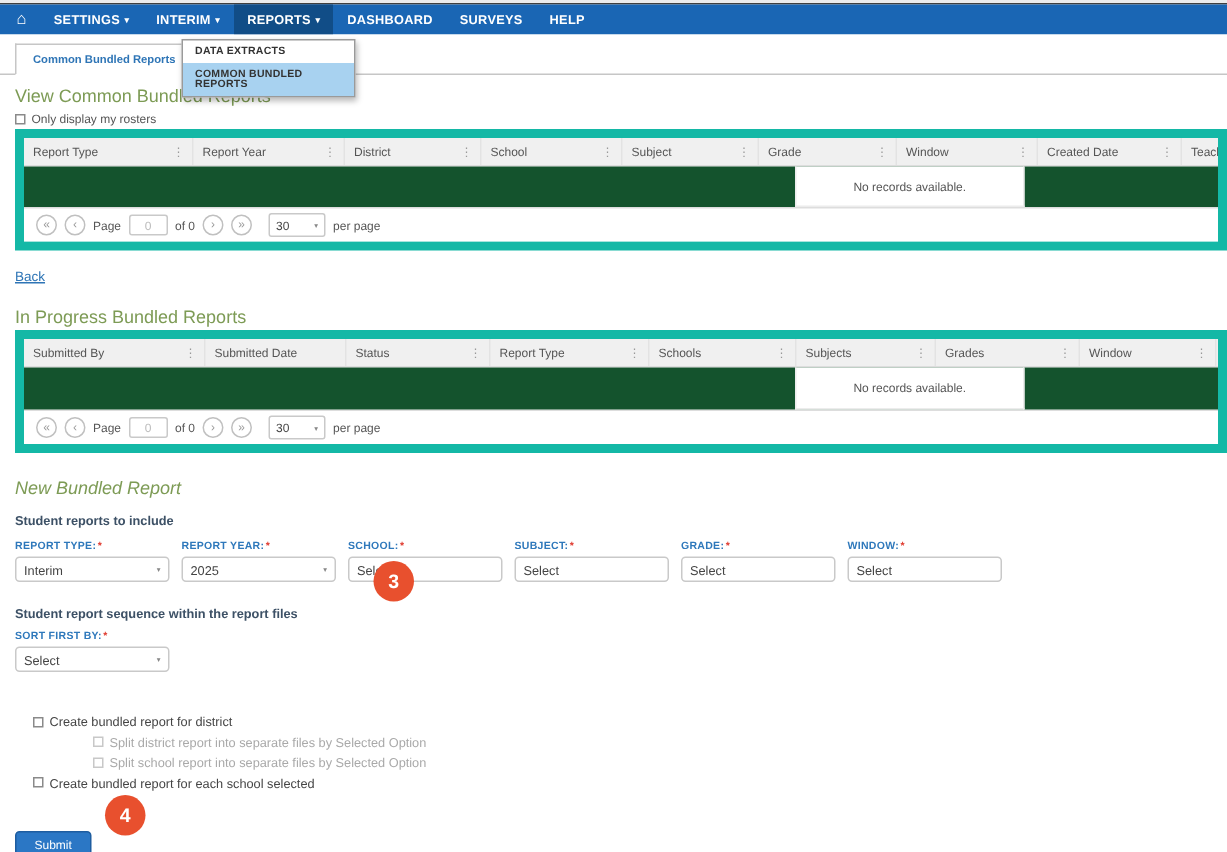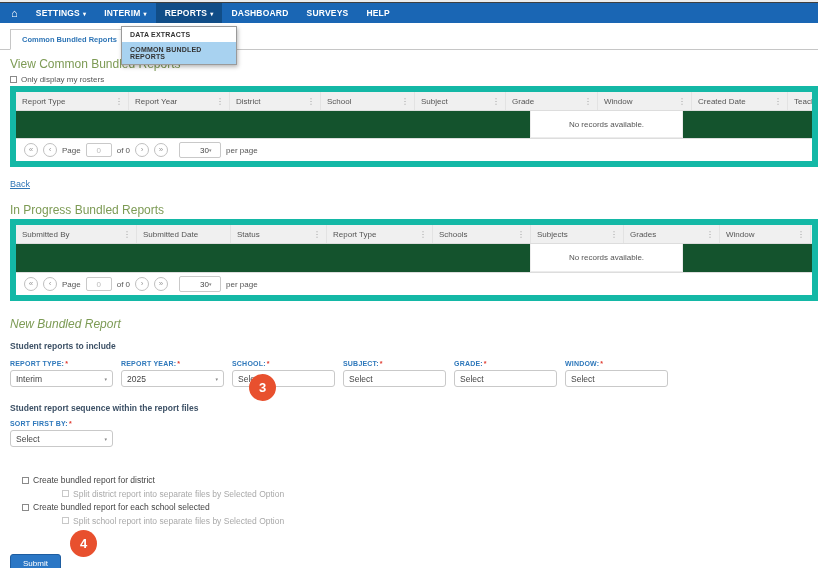--- a/index.html
+++ b/index.html
@@ -80,21 +80,21 @@
     color: #999; background: #fff; display: flex; align-items: center; justify-content: center;
     font-size: 8px; line-height: 1; cursor: default;
   }
   .pinput {
     width: 26px; height: 14px; border: 1px solid #c9c9c9; border-radius: 2px;
     display: flex; align-items: center; justify-content: center; font-size: 8px; color: #bbb;
   }
   .psize {
     width: 38px; height: 16px; border: 1px solid #c9c9c9; border-radius: 2px;
     display: flex; align-items: center; justify-content: space-between;
-    padding: 0 20px; color: #444; margin-left: 6px; background: #fff;
+    padding: 0 4px; color: #444; margin-left: 6px; background: #fff;
   }
   .caret2 { font-size: 5px; color: #888; }
 
   .back { display: inline-block; margin-top: 12px; font-size: 9px; color: #2e75b6; text-decoration: underline; }
 
   
   .subhead { font-size: 8.5px; font-weight: bold; color: #3d5166; }
   .inc { margin-top: 10px; }
   .seq { margin-top: 16px; }
   .fields { display: flex; gap: 8px; margin-top: 9px; }
@@ -354,28 +354,28 @@
 
   <div class="options">
     <div class="opt">
       <span class="cb"></span>
       <span>Create bundled report for district</span>
     </div>
     <div class="opt indent dim">
       <span class="cb"></span>
       <span>Split district report into separate files by Selected Option</span>
     </div>
+    <div class="opt indent dim">
+      <span class="cb"></span>
+      <span>Split school report into separate files by Selected Option</span>
+    </div>
     <div class="opt">
       <span class="cb"></span>
       <span>Create bundled report for each school selected</span>
     </div>
-    <div class="opt indent dim">
-      <span class="cb"></span>
-      <span>Split school report into separate files by Selected Option</span>
-    </div>
   </div>
 
   <div class="submit-row">
     <button class="submit">Submit</button>
   </div>
 
 </div>
 
 <div class="badge" id="badge3">3</div>
 <div class="badge" id="badge4">4</div>

